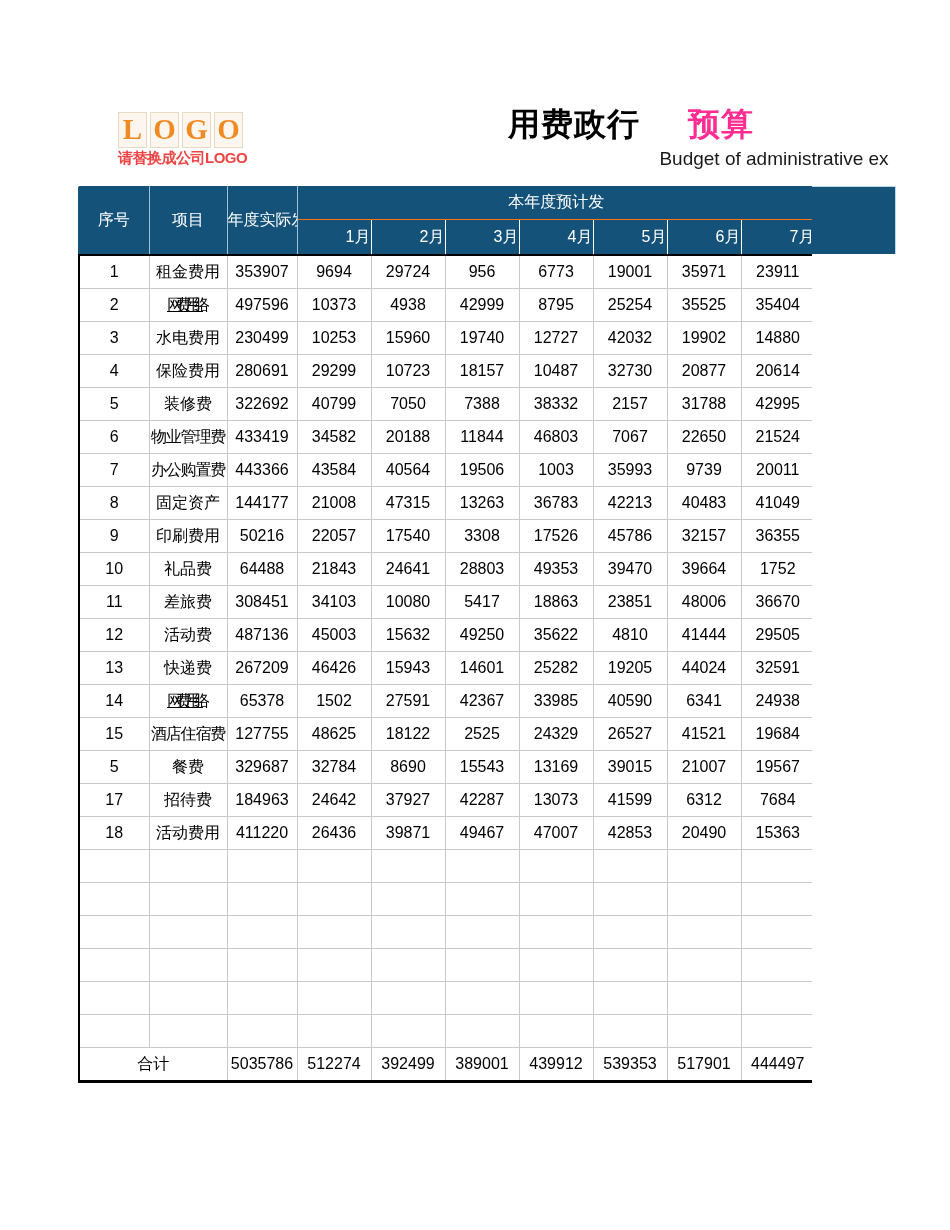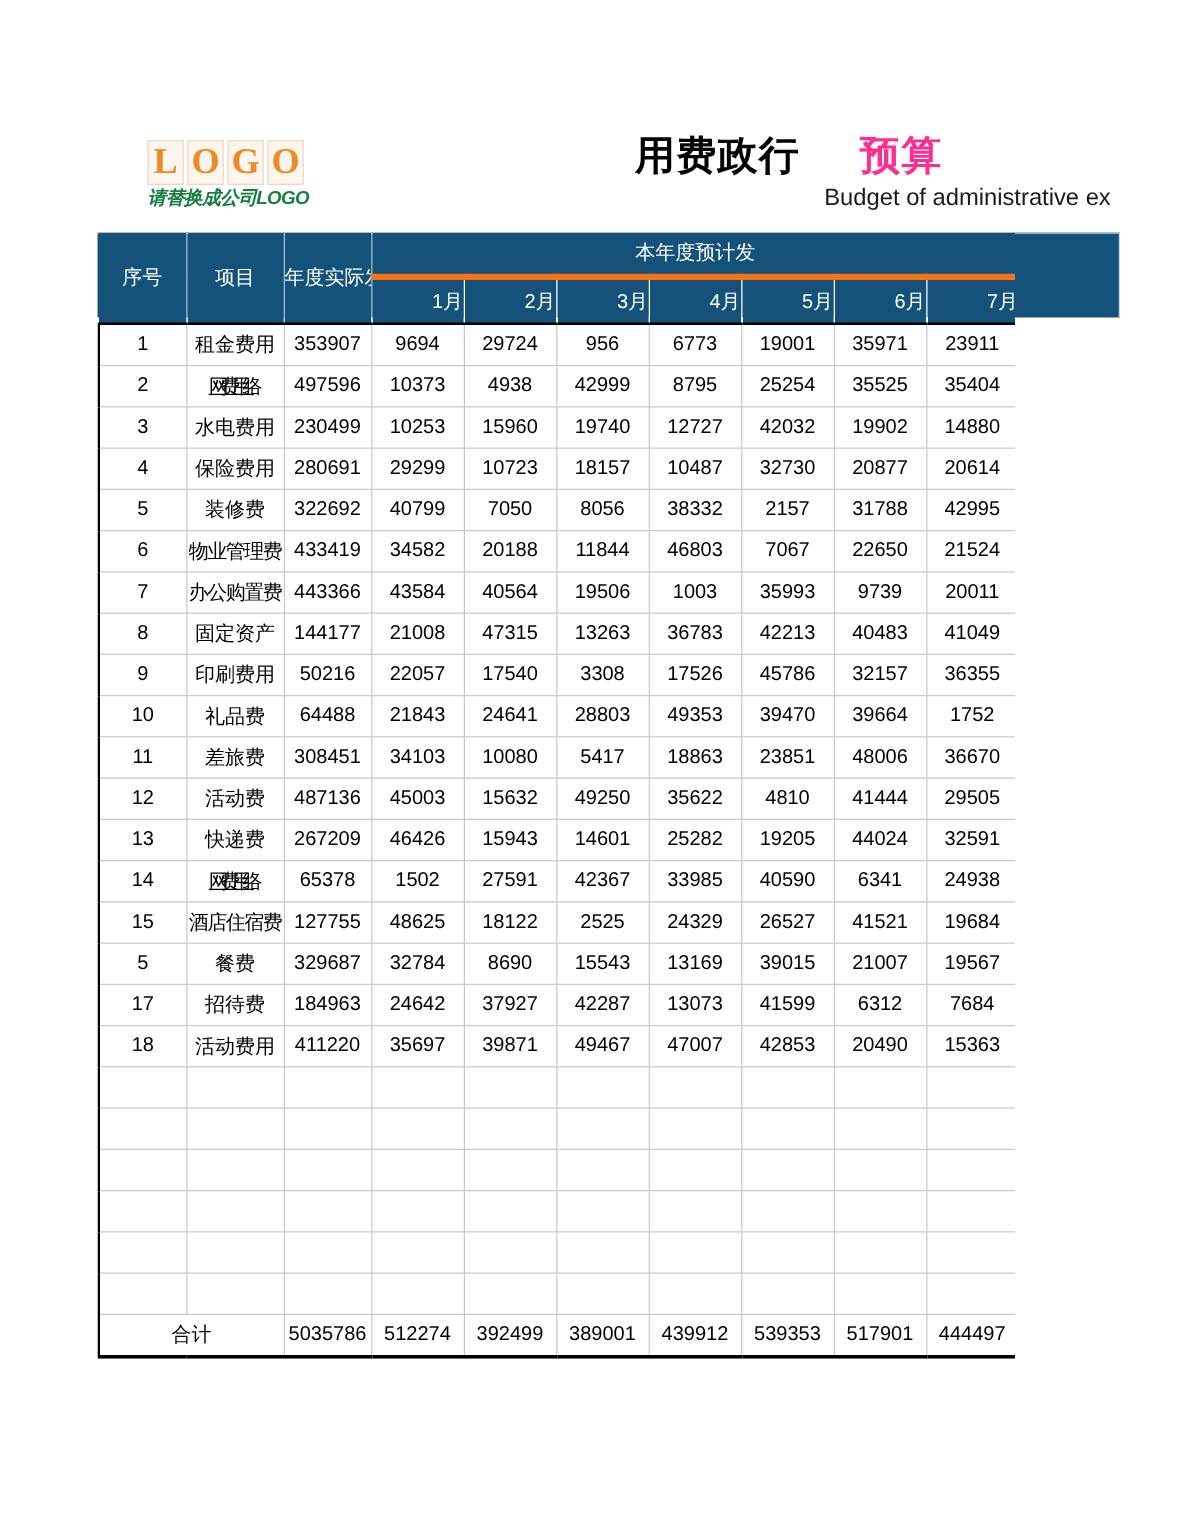--- a/index.html
+++ b/index.html
@@ -34,26 +34,25 @@
     border: 1px solid #e8d9c3;
     color: #ef8b24;
     font-family: "Liberation Serif", "DejaVu Serif", serif;
     font-weight: bold;
     font-size: 29px;
     line-height: 33px;
     text-align: center;
   }
   #logo-caption {
     margin-top: 1px;
-    color: #15803d;
+    color: #ef4444;
     font-weight: bold;
     font-size: 15px;
     letter-spacing: -0.5px;
     white-space: nowrap;
-    font-style: italic;
   }
 
   
   #title-row {
     position: absolute;
     left: 508px;
     top: 103px;
     width: 430px;
     height: 44px;
     overflow: hidden;
@@ -127,21 +126,21 @@
     font-weight: normal;
     border-right: 1px solid #9fc2d8;
     border-bottom: 1px solid #9fc2d8;
   }
   th.hdr-tall {
     height: 67px;
     border-bottom: 2px solid #000000;
   }
   th.hdr-group {
     height: 33px;
-    border-bottom: 5px solid #f97316;
+    border-bottom: 1px solid #f97316;
     text-align: center;
   }
   th.hdr-month {
     height: 34px;
     border-bottom: 2px solid #000000;
     border-right: 1px solid #ffffff;
     border-left: 1px solid #ffffff;
     padding-left: 48px;
   }
   th.hdr-group-inner {
@@ -280,21 +279,21 @@
           <td>32730</td>
           <td>20877</td>
           <td>20614</td>
         </tr>
         <tr>
           <td>5</td>
           <td>装修费</td>
           <td>322692</td>
           <td>40799</td>
           <td>7050</td>
-          <td>8056</td>
+          <td>7388</td>
           <td>38332</td>
           <td>2157</td>
           <td>31788</td>
           <td>42995</td>
         </tr>
         <tr>
           <td>6</td>
           <td class="tight">物业管理费</td>
           <td>433419</td>
           <td>34582</td>
@@ -434,21 +433,21 @@
           <td>42287</td>
           <td>13073</td>
           <td>41599</td>
           <td>6312</td>
           <td>7684</td>
         </tr>
         <tr>
           <td>18</td>
           <td>活动费用</td>
           <td>411220</td>
-          <td>35697</td>
+          <td>26436</td>
           <td>39871</td>
           <td>49467</td>
           <td>47007</td>
           <td>42853</td>
           <td>20490</td>
           <td>15363</td>
         </tr>
         <tr>
           <td></td>
           <td></td>

